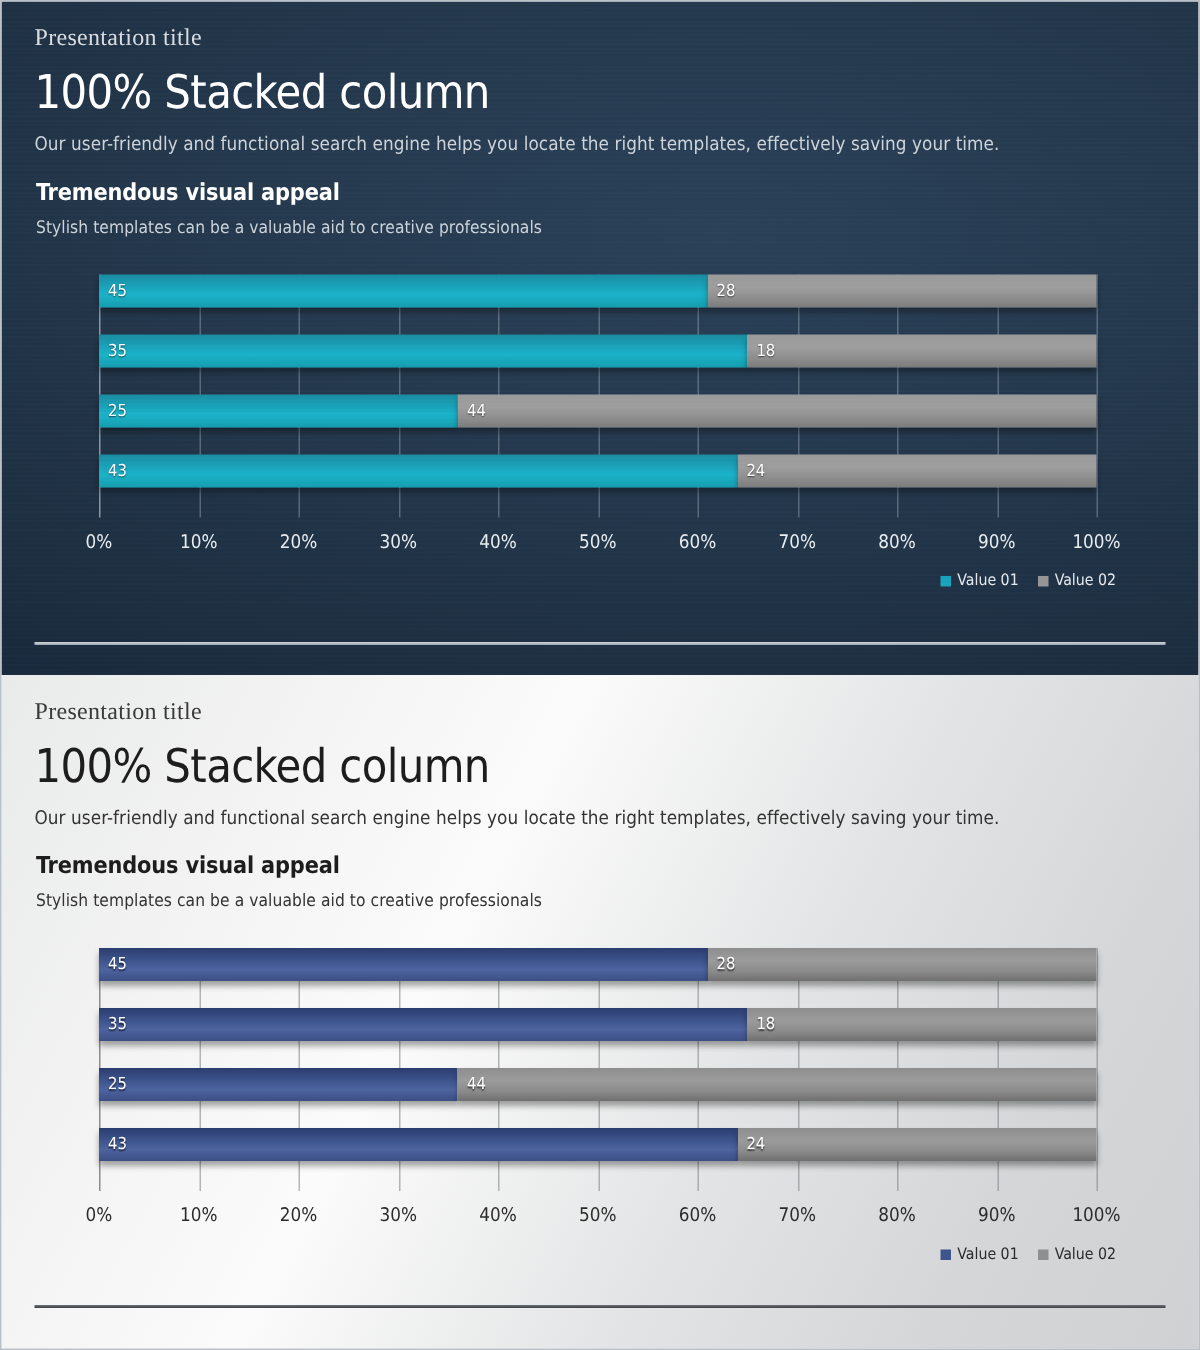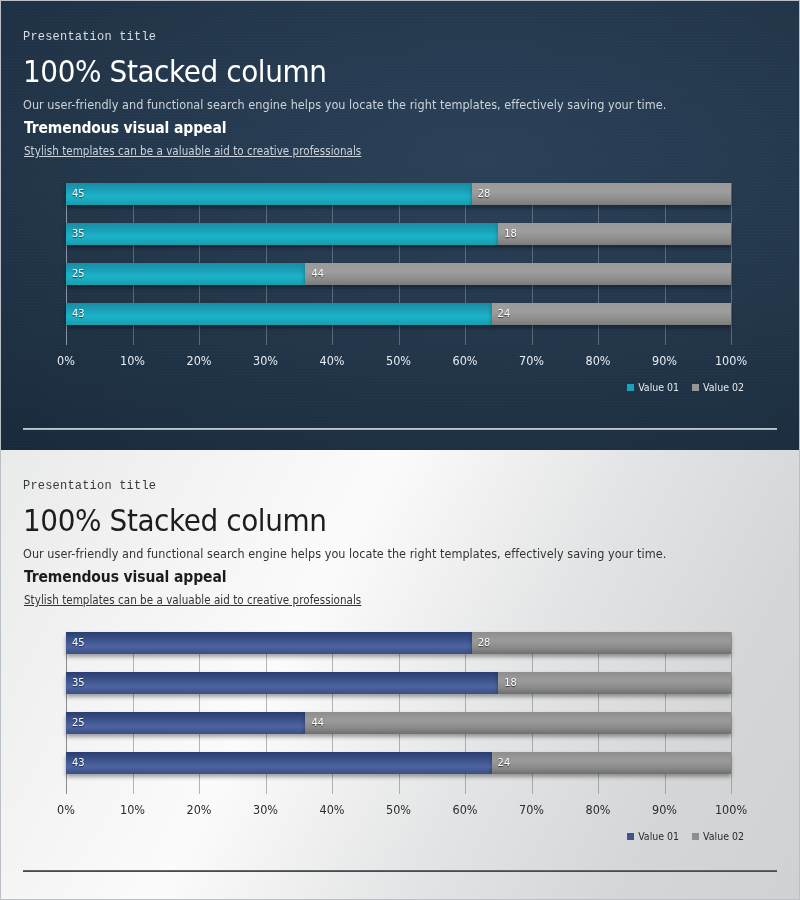--- a/index.html
+++ b/index.html
@@ -38,24 +38,23 @@
     top: 450px; height: 450px;
     background:
       linear-gradient(118deg, #e9eaea 0%, #f4f4f4 22%, #fbfbfb 38%, #e3e4e5 62%, #d4d6d7 82%, #cfd1d2 100%);
     border: 1px solid #b9c0c7;
     border-top: none;
   }
 
   
   .hdr { position: absolute; left: 22px; top: 16px; }
   .eyebrow {
-    font-size: 12px;
+    font-size: 16px;
     letter-spacing: .2px;
-    font-family: Liberation Mono, monospace;
-    margin-top: 13px;
+    font-family: Liberation Serif, serif;
   }
   .bigtitle {
     font-size: 31px;
     font-weight: 400;
     letter-spacing: -0.4px;
     margin-top: 9px;
     font-family: "DejaVu Sans Condensed","Liberation Sans", sans-serif;
   }
   .subtitle {
     font-size: 12.5px;
@@ -72,21 +71,20 @@
 
   
   .chart-head { position: absolute; left: 23px; top: 118px; }
   .chart-title {
     font-size: 15.5px; font-weight: 700; letter-spacing: -0.1px;
     font-family: "DejaVu Sans Condensed","Liberation Sans", sans-serif;
   }
   .chart-sub {
     font-size: 11.5px; margin-top: 7px; letter-spacing: .05px;
     font-family: "DejaVu Sans Condensed","Liberation Sans", sans-serif;
-    text-decoration: underline;
   }
 
   .plot {
     position: absolute;
     left: 65px; top: 182px;
     width: 665px; height: 162px;
   }
   .gridline {
     position: absolute; top: 0; bottom: 0; width: 1px;
   }

